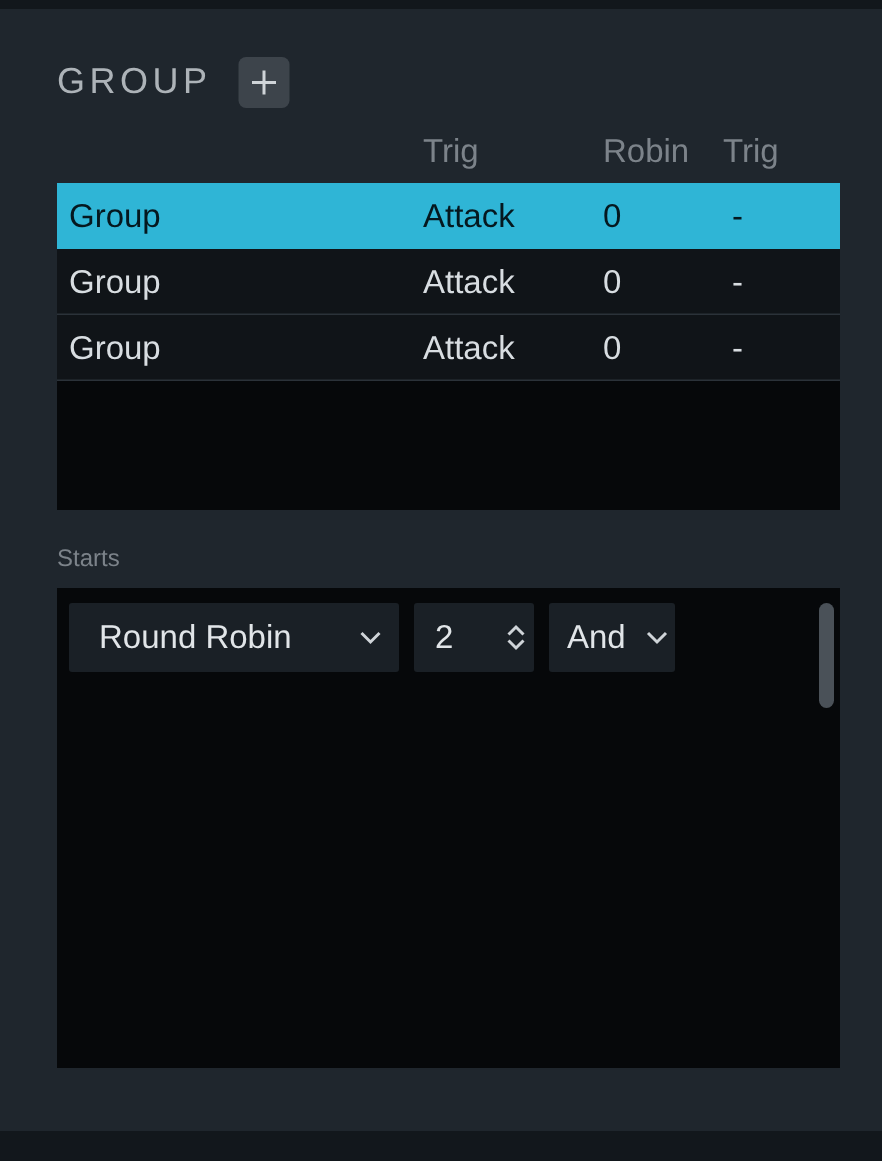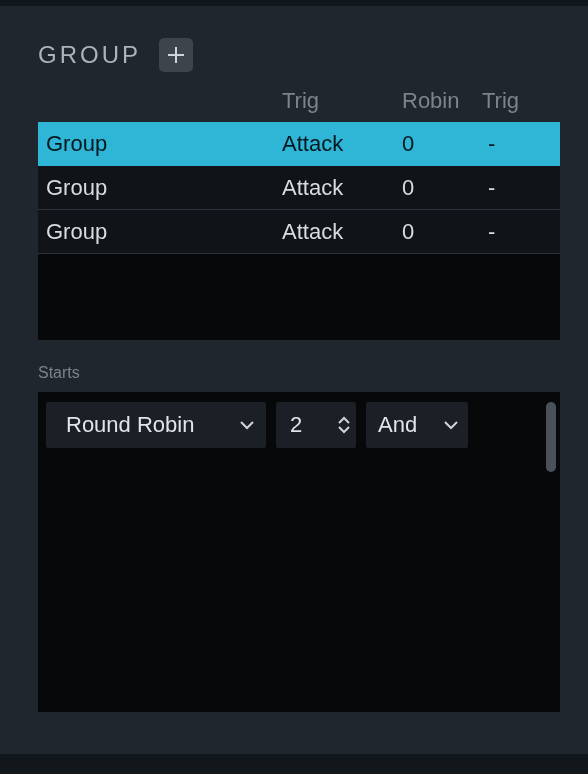--- a/index.html
+++ b/index.html
@@ -107,21 +107,21 @@
     gap:14px;
     cursor:pointer;
   }
   .dd.mode { width: 220px; justify-content:space-between;}
   .spinner {
     width: 80px;
     padding: 0 6px 0 14px;
     justify-content:space-between;
     cursor:pointer;
   }
-  .dd.logic { width:102px; padding:0 8px 0 12px; justify-content:space-between;}
+  .dd.logic { width:84px; padding:0 8px 0 12px; justify-content:space-between;}
   .chev {
     width:18px; height:18px;
     display:flex; align-items:center; justify-content:center;
   }
   .spin-arrows {
     display:flex; flex-direction:column; gap:2px;
     cursor:pointer;
   }
   .scrollbar {
     position:absolute;

